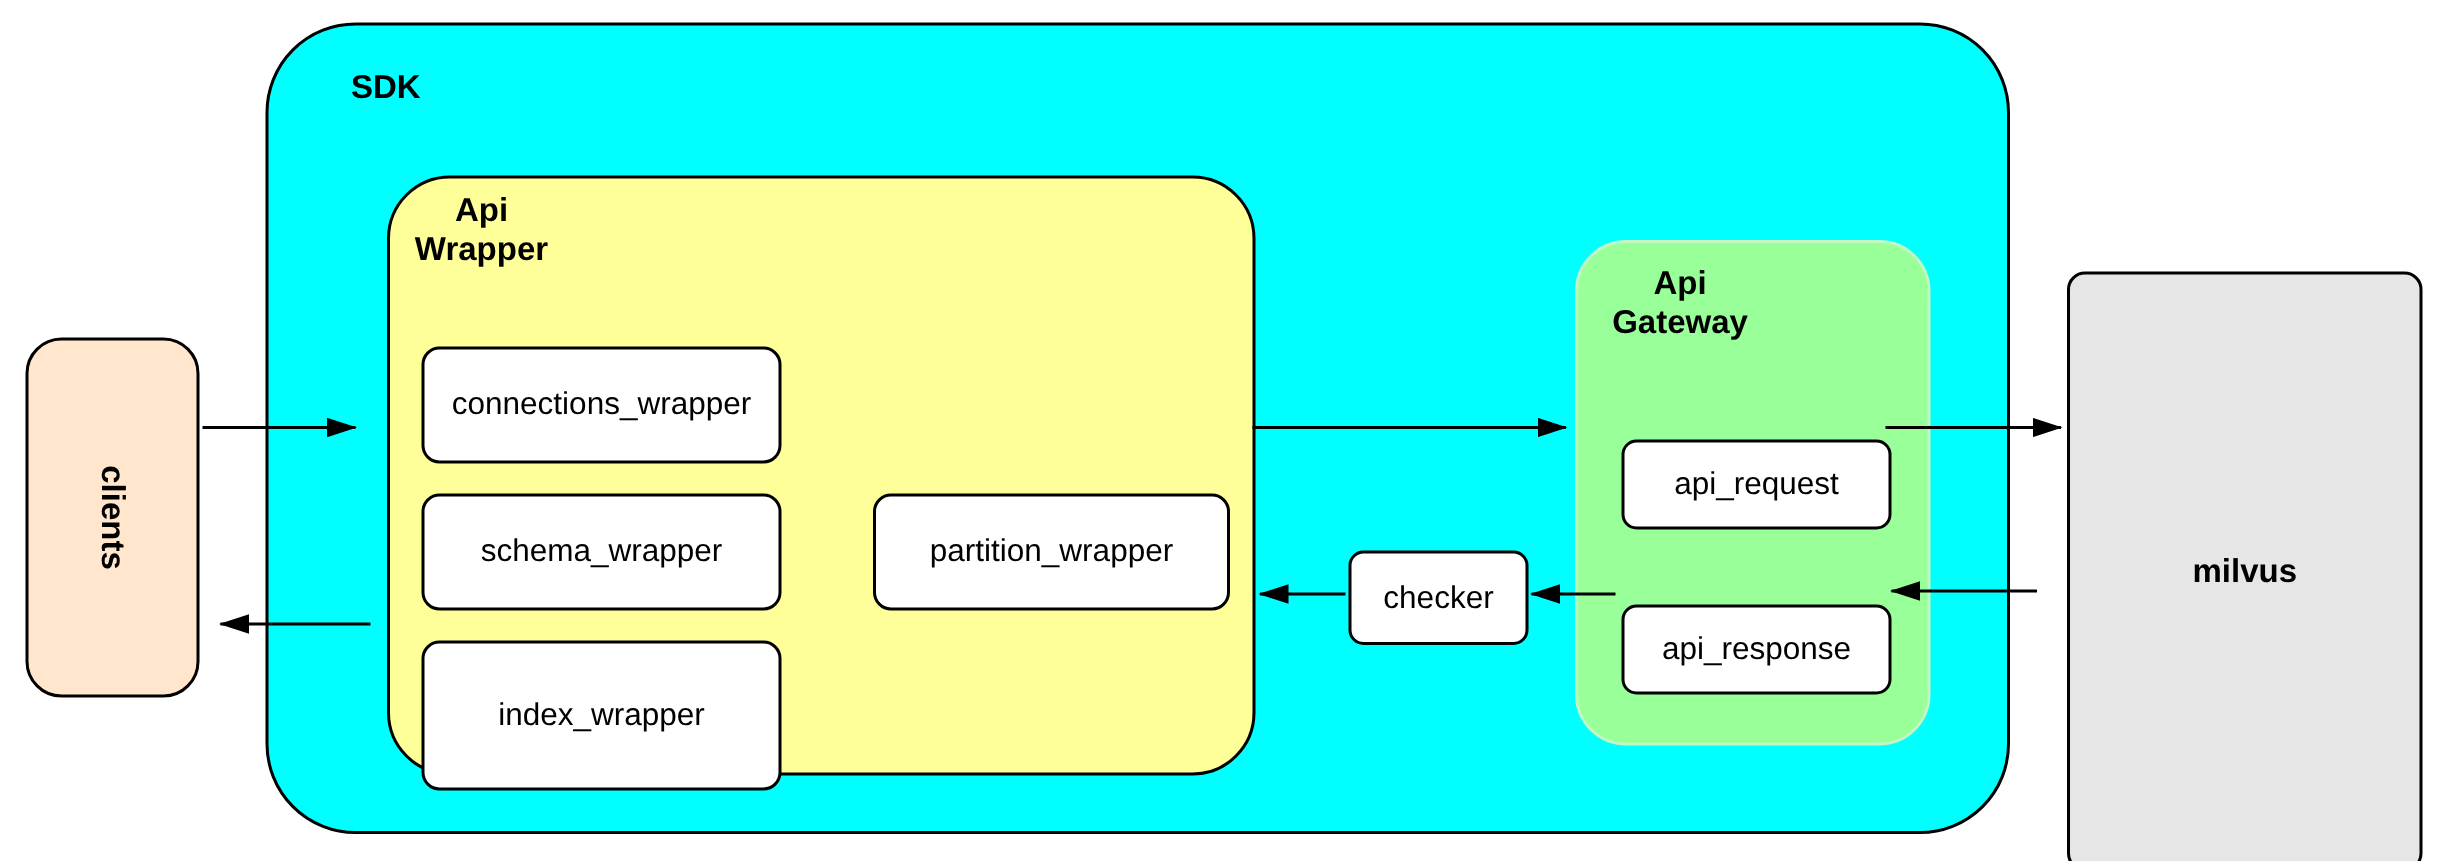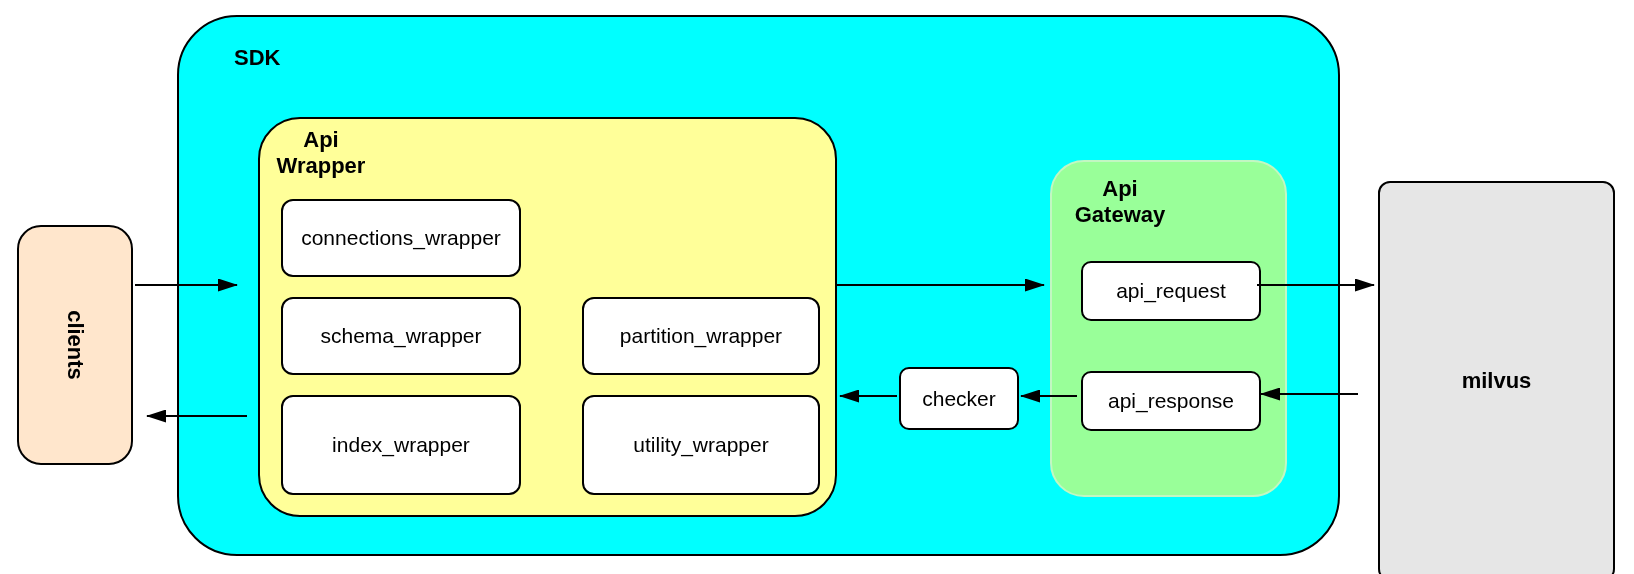--- a/index.html
+++ b/index.html
@@ -50,21 +50,21 @@
   .gateway-label{
     position:absolute;left:0;top:14px;width:136px;text-align:center;
     font-weight:bold;font-size:22px;line-height:26px;
   }
 
   
   .wbox{
     position:absolute;box-sizing:border-box;
     background:var(--box-bg);border:2px solid var(--stroke);border-radius:12px;
     display:flex;align-items:center;justify-content:center;
-    font-size:21px;white-space:nowrap;
+    font-size:21px;white-space:nowrap;margin-top:32px;
   }
   .c1{left:21px;width:240px;}
   .c2{left:322px;width:238px;}
   .r1{top:80px;height:78px;}
   .r2{top:178px;height:78px;}
   .r3{top:276px;height:100px;}
 
   .gbox{left:29px;width:180px;height:60px;border-radius:10px;}
   .g1{top:99px;}
   .g2{top:209px;}
@@ -88,21 +88,20 @@
 
     <div class="node wrapper">
       <div class="wrapper-label">
         <span style="display:block">Api</span>
         <span style="display:block">Wrapper</span>
       </div>
       <div class="wbox c1 r1">connections_wrapper</div>
       <div class="wbox c2 r2">partition_wrapper</div>
       <div class="wbox c1 r2">schema_wrapper</div>
       <div class="wbox c1 r3">index_wrapper</div>
-      <div class="wbox c2 r3">utility_wrapper</div>
     </div>
 
     <div class="checker node" style="position: absolute; left: 720px; top: 350px;">checker</div>
 
     <div class="node gateway">
       <div class="gateway-label">
         <span style="display:block">Api</span>
         <span style="display:block">Gateway</span>
       </div>
       <div class="wbox gbox g1">api_request</div>

